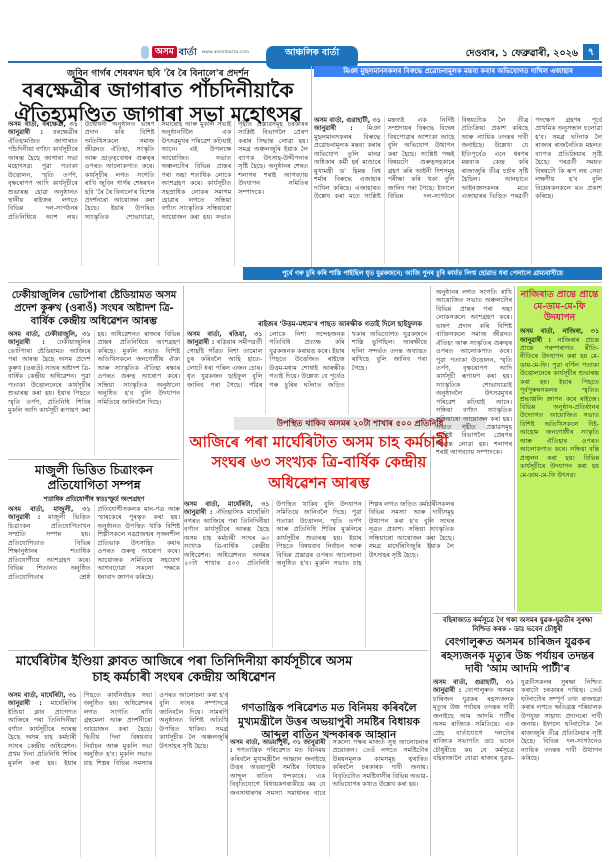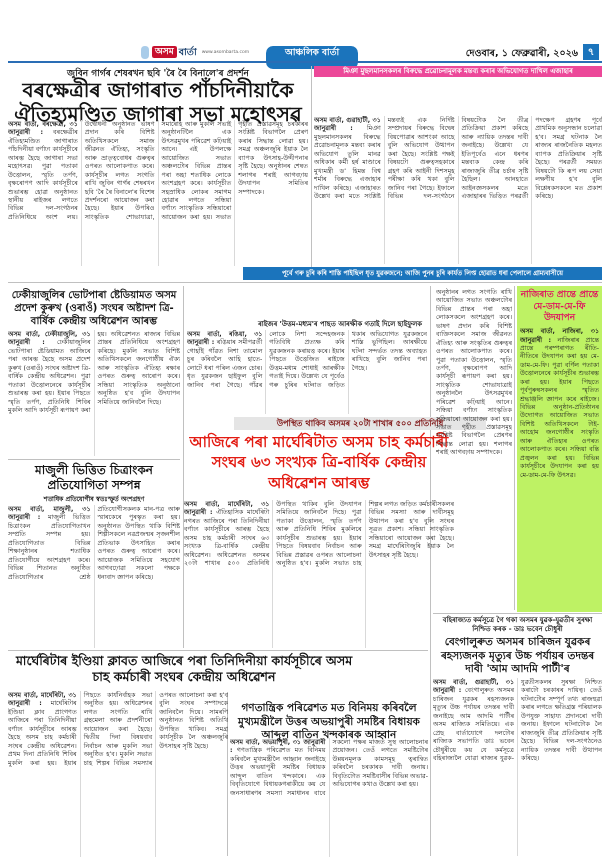--- a/index.html
+++ b/index.html
@@ -15,21 +15,21 @@
   .wing{background:#a9cce9;border-radius:6px;}
   .pill{background:#1b74bc;color:#fff;font-weight:bold;font-size:9px;text-align:center;line-height:13px;border-radius:7px;}
   .pill:before,.pill:after{content:"";position:absolute;top:0;width:9px;height:13px;background:#a9cce9;border-radius:7px;z-index:-1;}
   .pill:before{left:-7px}.pill:after{right:-7px}
   .dateline-top{font-size:9.5px;font-weight:bold;color:#111;text-align:right;}
   .pgnum{background:#1b74bc;color:#fff;font-weight:bold;font-size:10px;text-align:center;line-height:16px;}
   .hdr-line{background:#2a6db5;}
   
   .hl{font-weight:bold;color:#121212;text-align:center;}
   .kicker{font-weight:bold;color:#1a1a1a;text-align:center;}
-  .banner-red{background:#ec4899;color:#fff;font-weight:bold;text-align:center;}
+  .banner-red{background:#3b82f6;color:#fff;font-weight:bold;text-align:center;}
   .strip-blue{background:#1b74bc;color:#fff;font-weight:bold;text-align:center;}
   .strip-yellow{background:#e5e5e5;color:#7c1010;font-weight:bold;text-align:center;margin-left:44px;}
   .hl-red{color:#e31b12;font-weight:800;text-align:center;}
   .pinkbox{background:#bef264;}
   .hl-pink{color:#e0115f;font-weight:bold;text-align:center;}
   
   .body{font-size:6.3px;line-height:1.34;text-align:justify;color:#1c1c1c;overflow:hidden;}
   .cols2{column-count:2;column-gap:7px;column-rule:1px solid #d9d9d9;}
   .cols3{column-count:3;column-gap:7px;column-rule:1px solid #d9d9d9;}
   .cols4{column-count:4;column-gap:7px;column-rule:1px solid #d9d9d9;}

